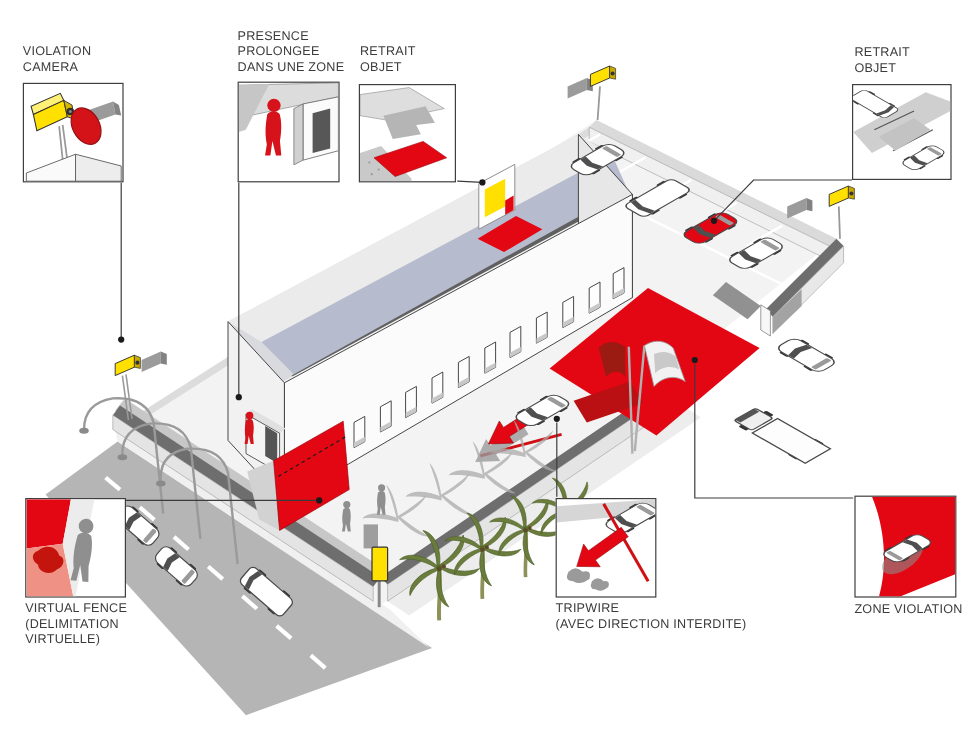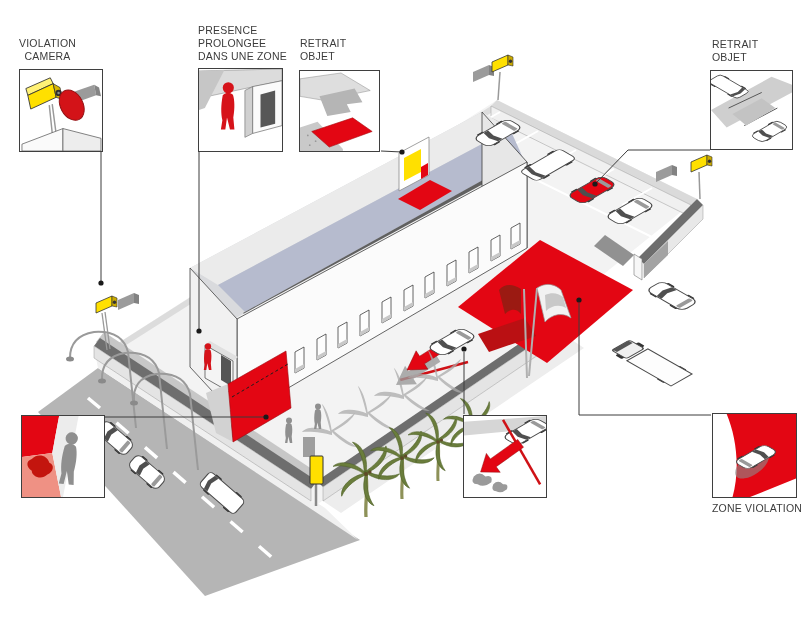--- a/index.html
+++ b/index.html
@@ -262,29 +262,34 @@
     <circle cx="101" cy="283" r="2.6"></circle>
         <circle cx="199" cy="331" r="2.6"></circle>
     <circle cx="402" cy="152" r="2.6"></circle>
         <circle cx="595" cy="184" r="2.6"></circle>
     <circle cx="266" cy="417" r="2.6"></circle>
         <circle cx="464" cy="349" r="2.6"></circle>
     <circle cx="579" cy="300" r="2.6"></circle>
   </g>
 </svg>
 
-<div class="label" style="left:19px;top:37px;text-align:center;">VIOLATION
+<div class="label" style="left:19px;top:37px;">VIOLATION
 CAMERA</div>
 <div class="label" style="left:198px;top:24px;">PRESENCE
 PROLONGEE
 DANS UNE ZONE</div>
 <div class="label" style="left:300px;top:37px;">RETRAIT
 OBJET</div>
 <div class="label" style="left:712px;top:38px;">RETRAIT
 OBJET</div>
+<div class="label" style="left:21px;top:501px;">VIRTUAL FENCE
+(DELIMITATION
+VIRTUELLE)</div>
+<div class="label" style="left:463px;top:501px;">TRIPWIRE
+(AVEC DIRECTION INTERDITE)</div>
 <div class="label" style="left:712px;top:502px;">ZONE VIOLATION</div>
 
 <div class="inset" style="left:19px;top:69px;width:84px;height:83px;">
   <svg viewBox="0 0 84 83">
     <path d="M30,36 L34,74 M33,35 L38,73" stroke="#999" stroke-width="1.5"></path>
     <path d="M2,76 L44,60 L44,83 L2,83 Z" fill="#fafafa" stroke="#606060" stroke-width="0.8"></path>
     <path d="M44,60 L83,70 L83,83 L44,83 Z" fill="#ededed" stroke="#606060" stroke-width="0.8"></path>
     <polygon points="56,22 76,15 78,26 58,33" fill="#9b9b9b"></polygon>
     <polygon points="76,15 81,18 83,27 78,26" fill="#848484"></polygon>
     <g>

